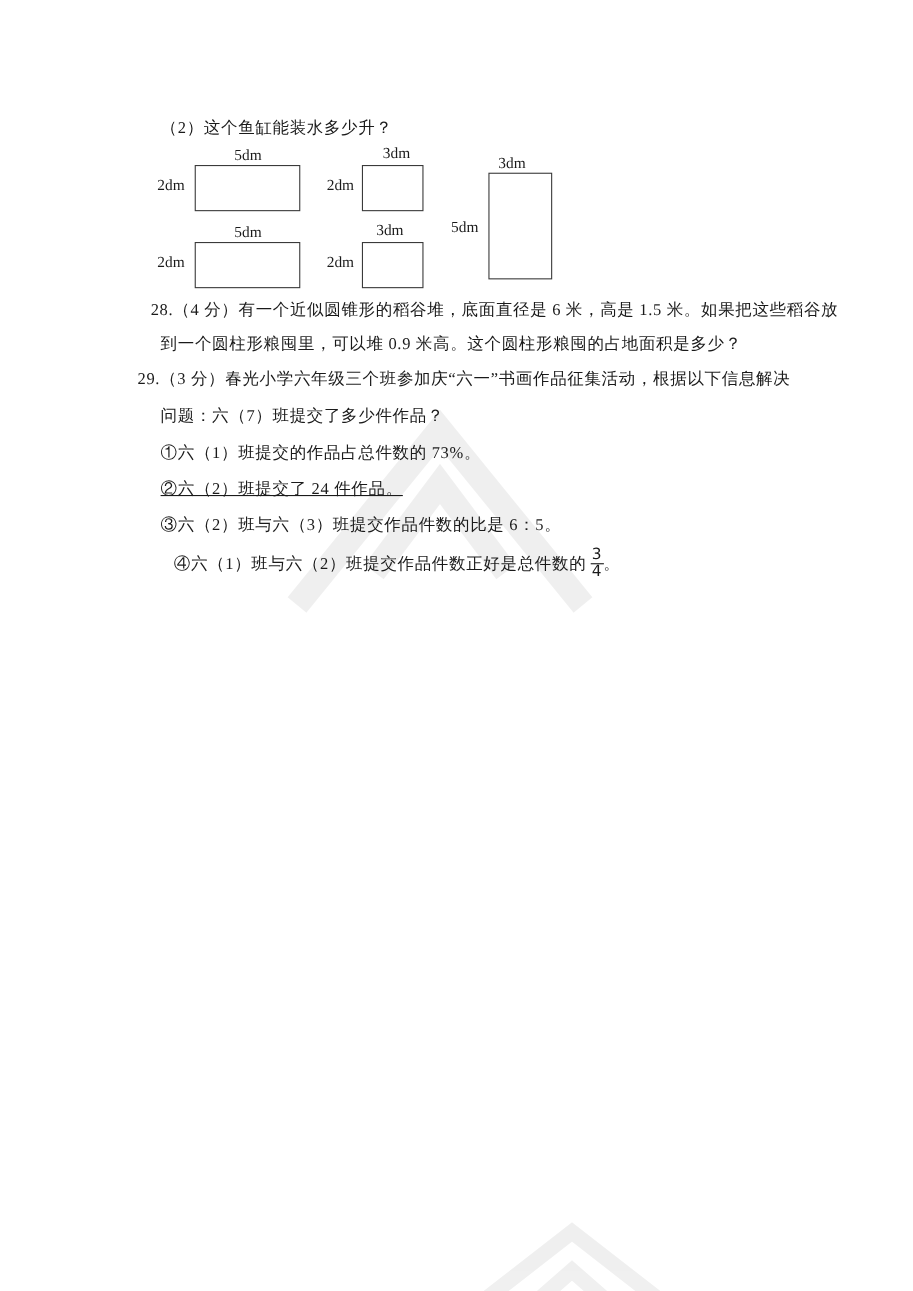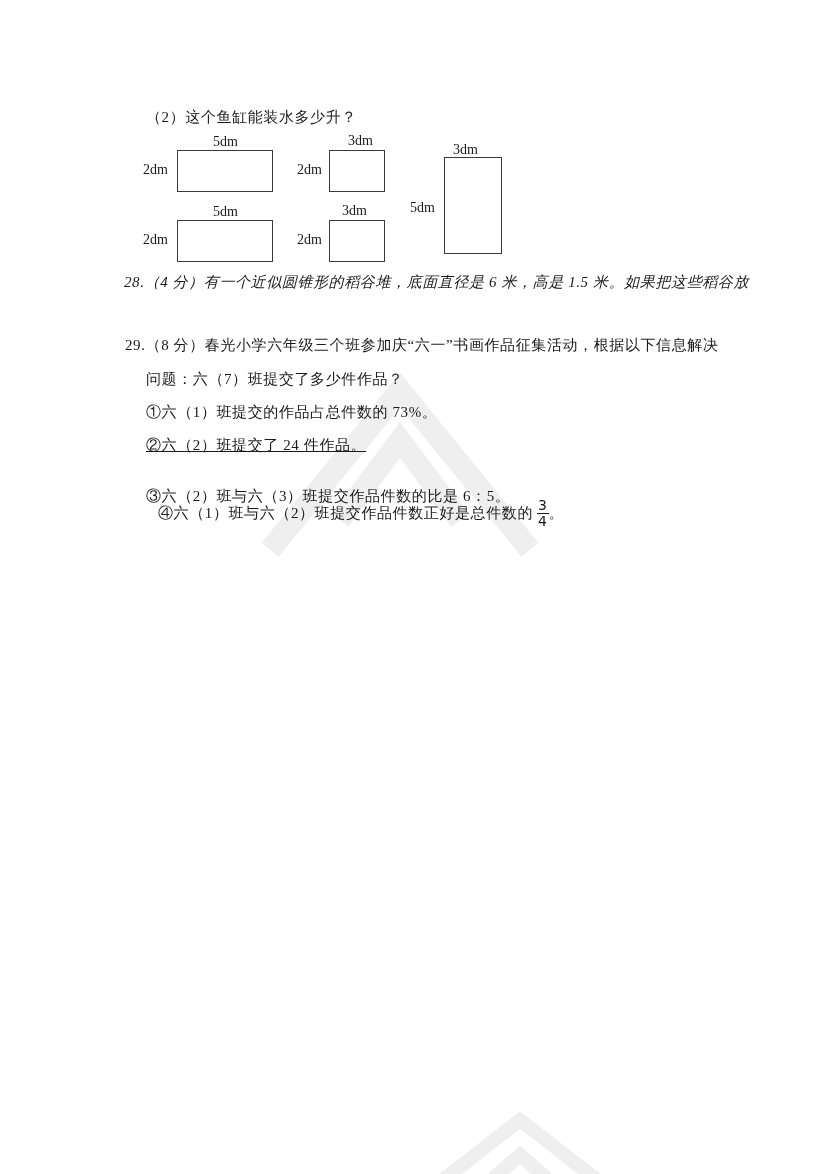--- a/index.html
+++ b/index.html
@@ -107,26 +107,27 @@
 
     <div class="dim-label" style="left:342px; top:203px;">3dm</div>
     <div class="dim-label" style="left:297px; top:232px;">2dm</div>
     <div class="rect" style="left:329px; top:220px; width:56px; height:42px;"></div>
 
     <div class="dim-label" style="left:453px; top:142px;">3dm</div>
     <div class="dim-label" style="left:410px; top:200px;">5dm</div>
     <div class="rect" style="left:444px; top:157px; width:58px; height:97px;"></div>
   </div>
 
-  <div class="line" style="left:124px; top:272px;font-style:italic;">28.（4 分）有一个近似圆锥形的稻谷堆，底面直径是 6 米，高是 1.5 米。如果把这些稻谷放</div>
+  <div class="line" style="left:137px; top:272px;">28.（4 分）有一个近似圆锥形的稻谷堆，底面直径是 6 米，高是 1.5 米。如果把这些稻谷放</div>
+  <div class="line" style="left:146px; top:303px;">到一个圆柱形粮囤里，可以堆 0.9 米高。这个圆柱形粮囤的占地面积是多少？</div>
 
-  <div class="line" style="left:125px; top:335px;">29.（8 分）春光小学六年级三个班参加庆“六一”书画作品征集活动，根据以下信息解决</div>
+  <div class="line" style="left:125px; top:335px;">29.（3 分）春光小学六年级三个班参加庆“六一”书画作品征集活动，根据以下信息解决</div>
   <div class="line" style="left:146px; top:369px;">问题：六（7）班提交了多少件作品？</div>
 
   <div class="line" style="left:146px; top:402px;">①六（1）班提交的作品占总件数的 73%。</div>
   <div class="line" style="left:146px; top:435px;text-decoration:underline;">②六（2）班提交了 24 件作品。</div>
-  <div class="line" style="left:146px; top:486px;">③六（2）班与六（3）班提交作品件数的比是 6：5。</div>
+  <div class="line" style="left:146px; top:468px;">③六（2）班与六（3）班提交作品件数的比是 6：5。</div>
 
   <div class="line" style="left:158px; top:498px; line-height:30px;">
     <span>④六（1）班与六（2）班提交作品件数正好是总件数的</span><span class="frac"><span class="num">3</span><span class="den">4</span></span><span>。</span>
   </div>
 
 </div>
 
 </body></html>

